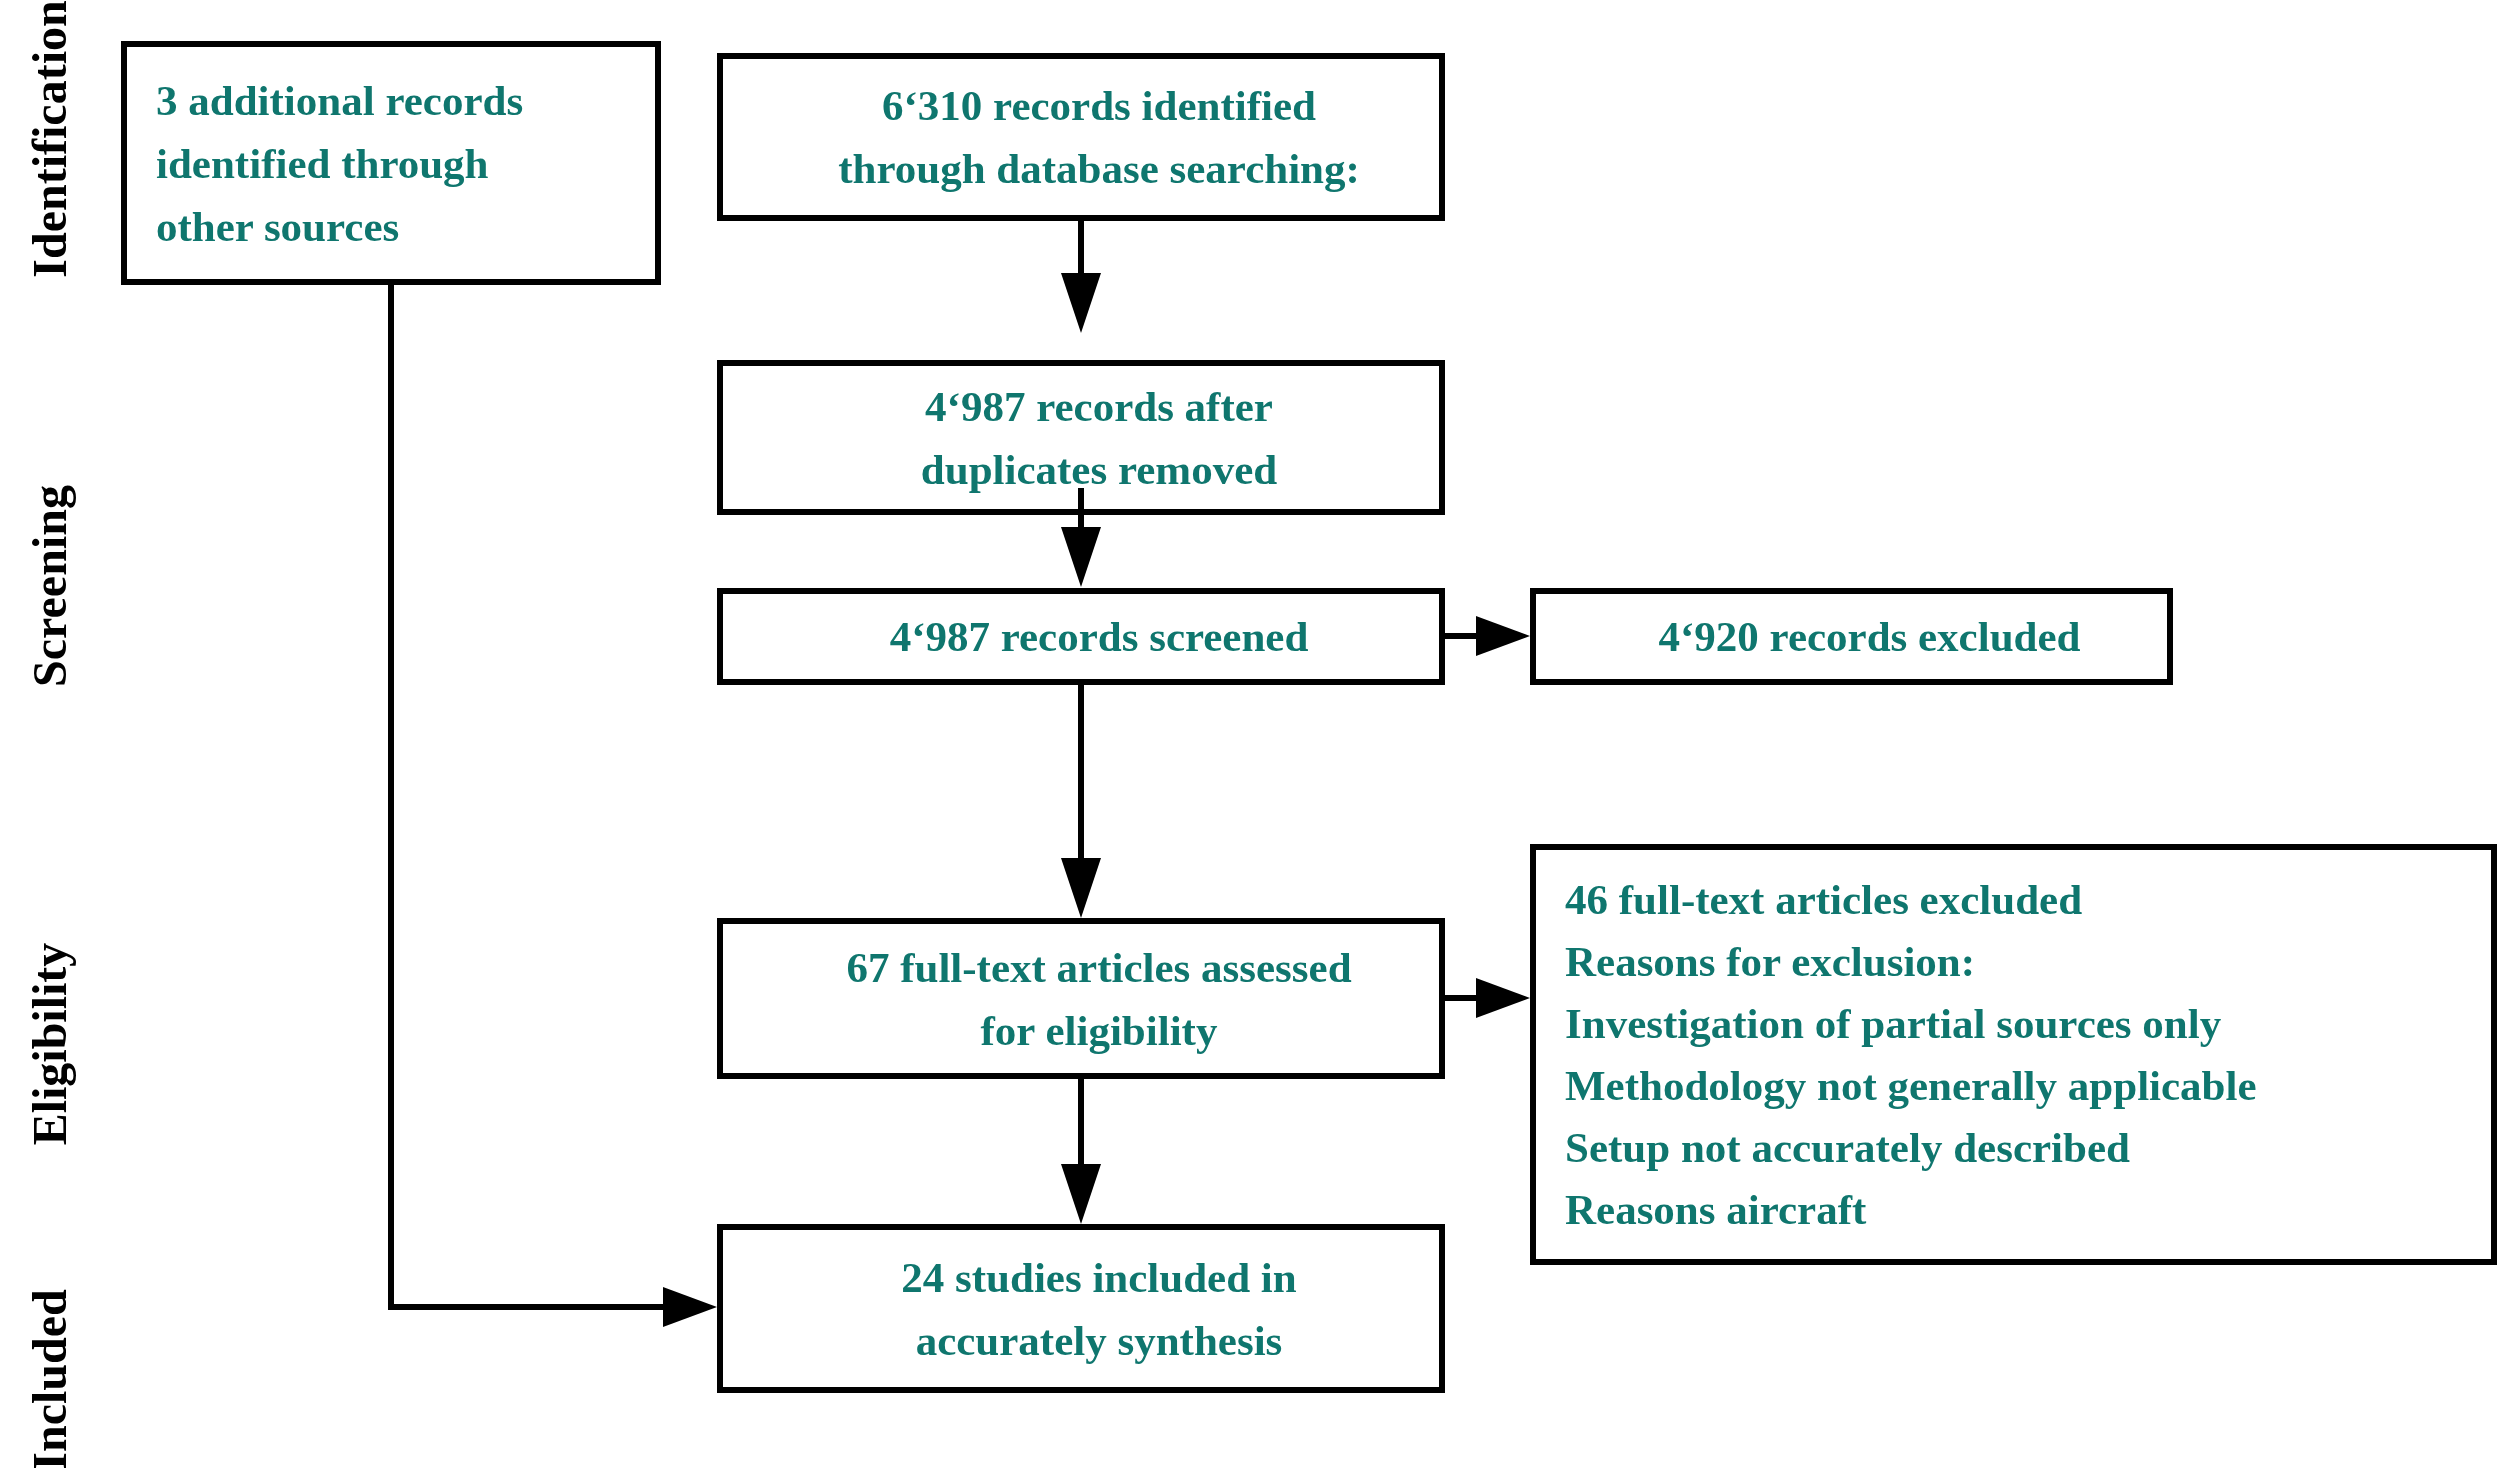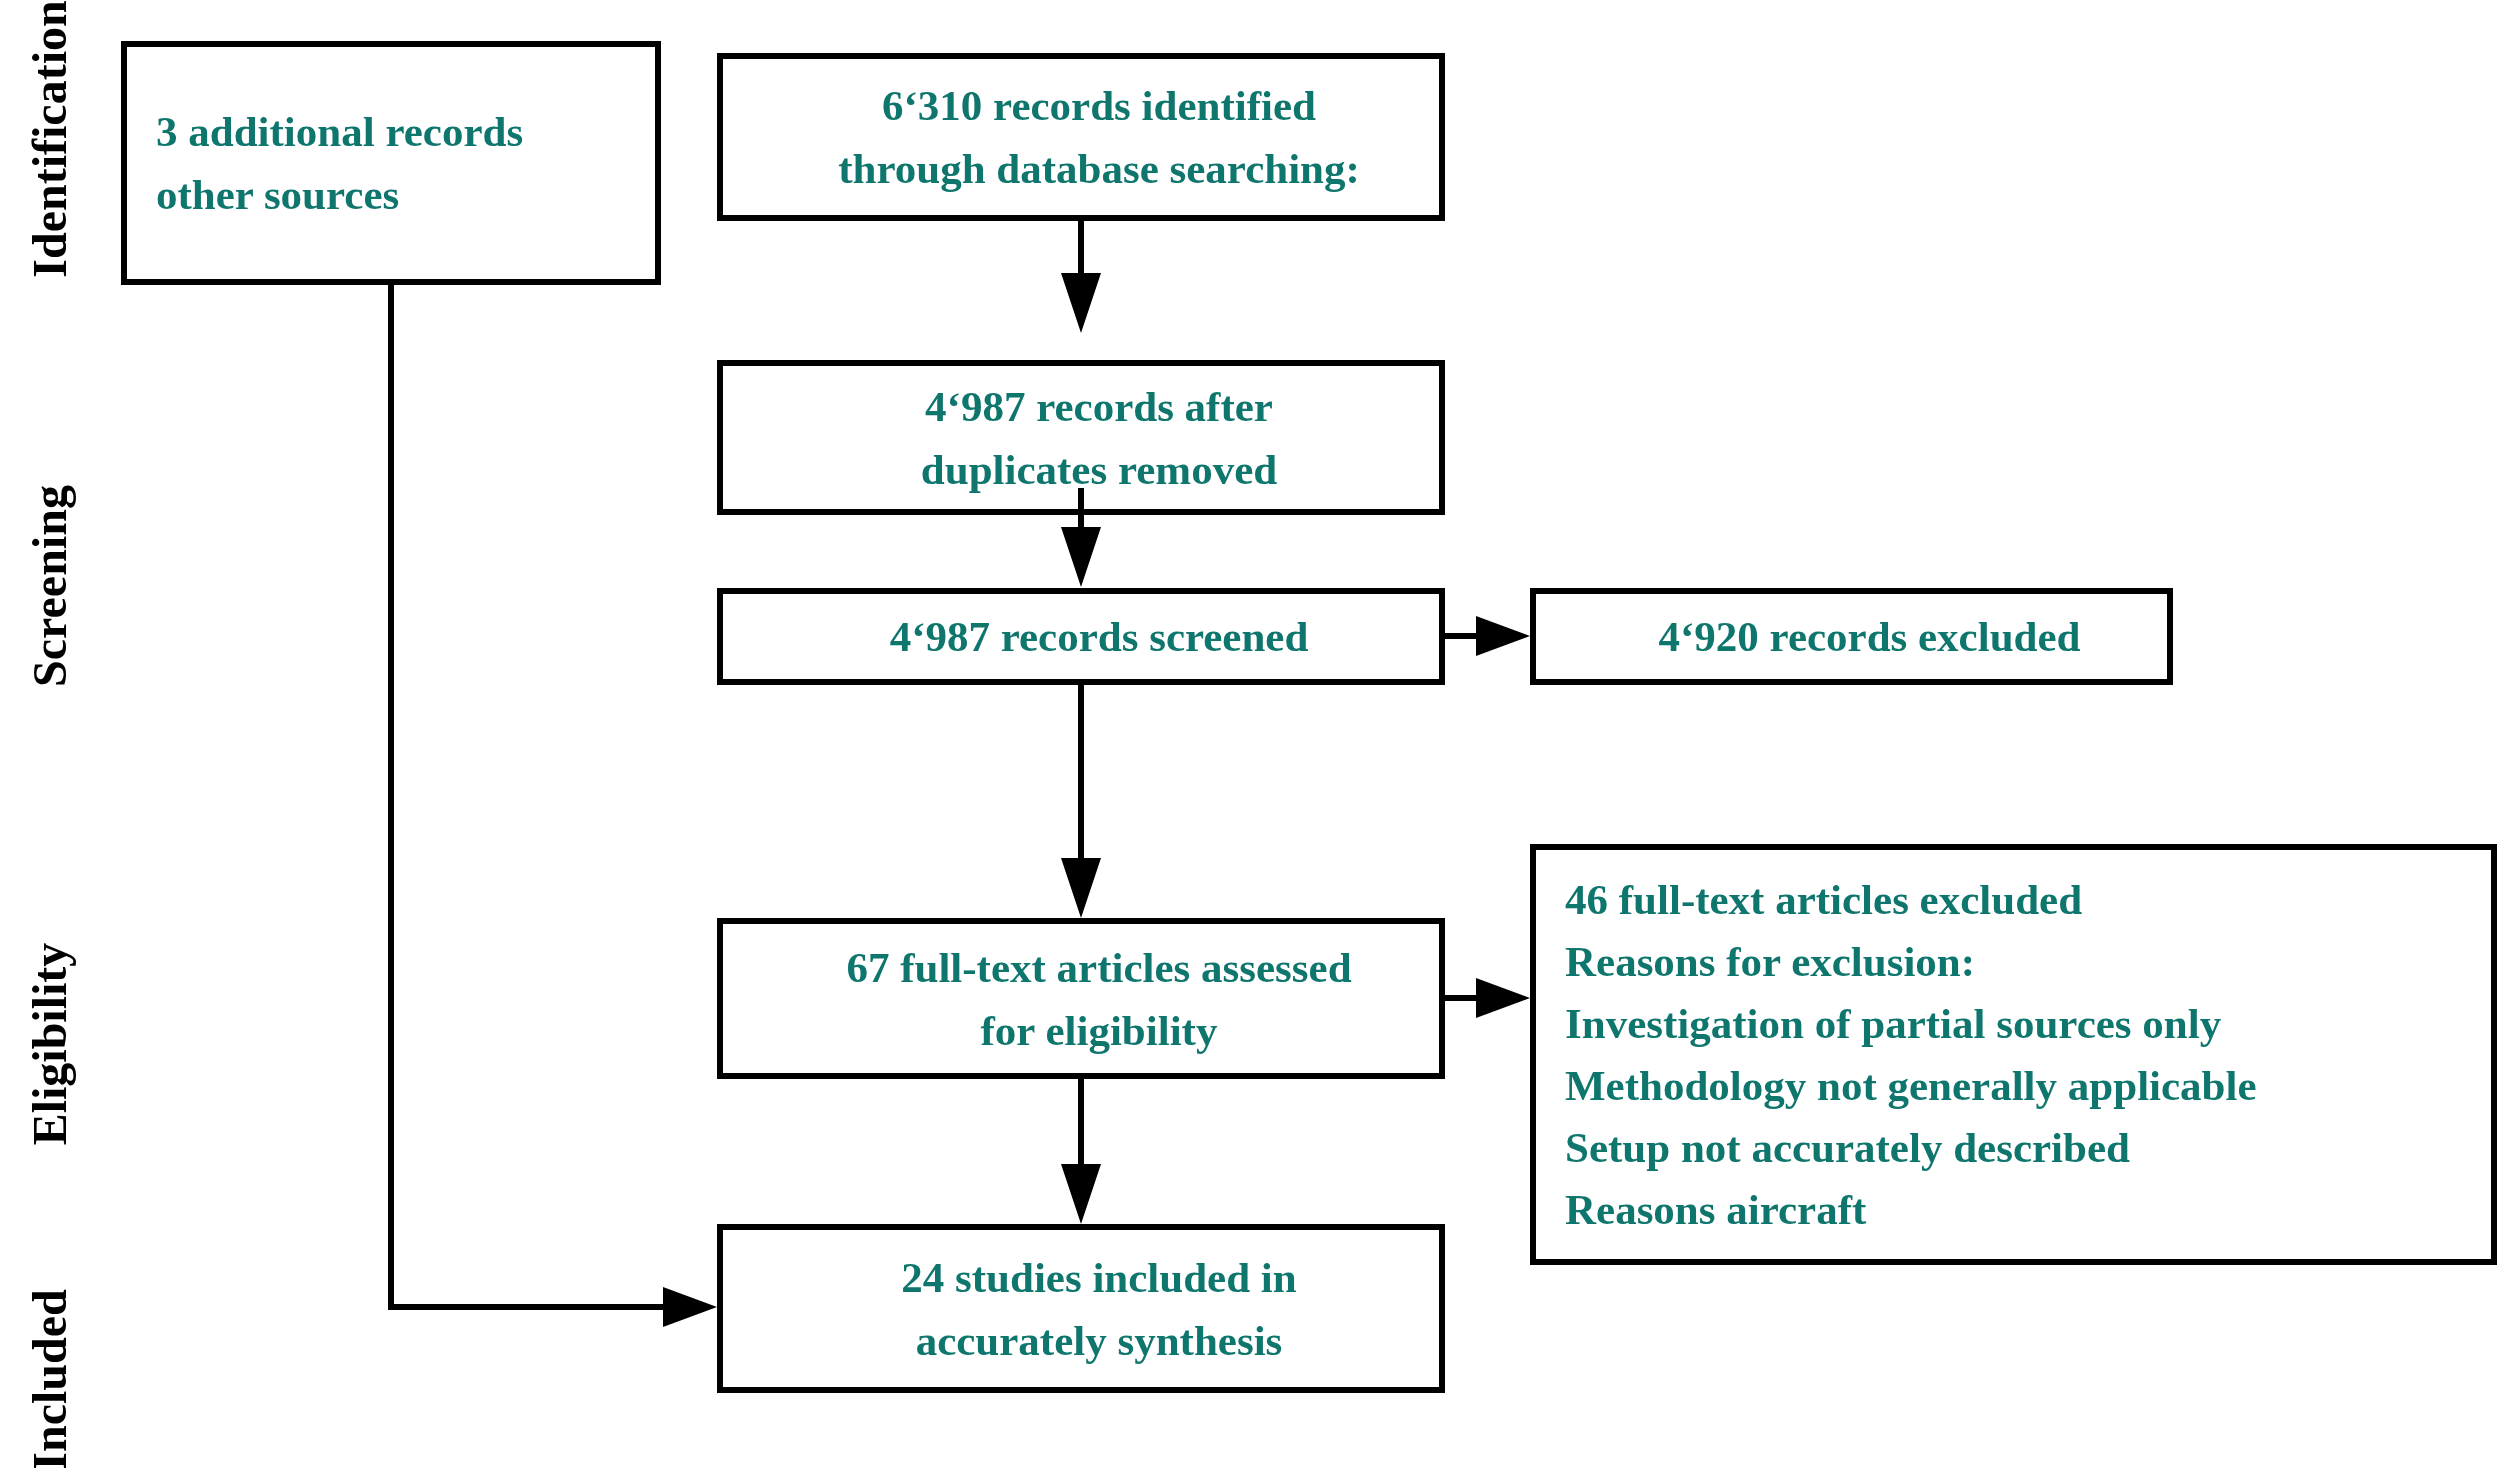--- a/index.html
+++ b/index.html
@@ -78,20 +78,21 @@
 
 <div class="canvas">
 
   <div class="vlabel" id="lbl-identification">Identification</div>
   <div class="vlabel" id="lbl-screening">Screening</div>
   <div class="vlabel" id="lbl-eligibility">Eligibility</div>
   <div class="vlabel" id="lbl-included">Included</div>
 
   <div class="box left" id="box-additional">
     <div class="box-line">3 additional records</div>
+    <div class="box-line">identified through</div>
     <div class="box-line">other sources</div>
   </div>
 
   <div class="box center" id="box-identified">
     <div class="box-line">6‘310 records identified</div>
     <div class="box-line">through database searching:</div>
   </div>
 
   <div class="box center" id="box-duplicates">
     <div class="box-line">4‘987 records after</div>

